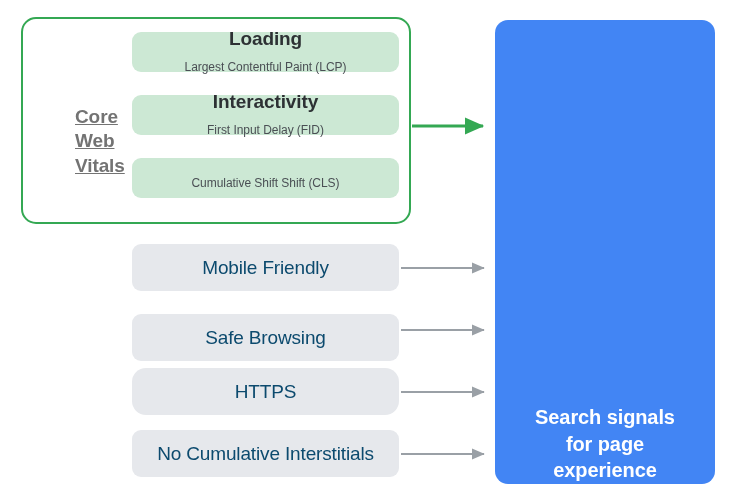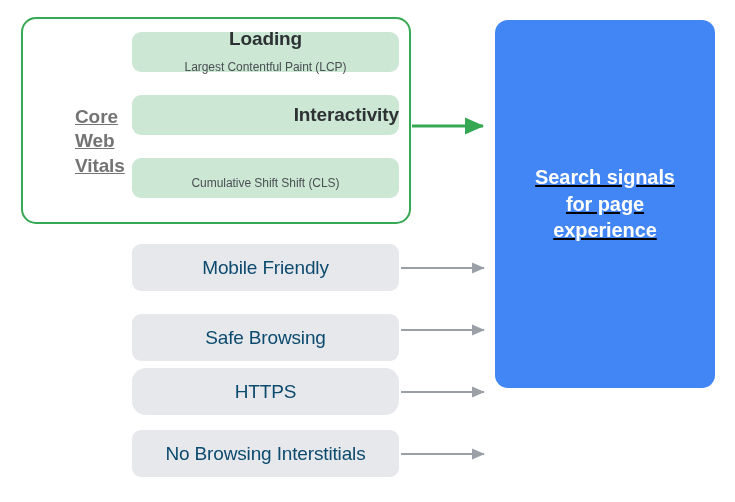--- a/index.html
+++ b/index.html
@@ -52,21 +52,21 @@
     height: 40px;
     background: #cce8d4;
     border-radius: 9px;
     box-sizing: border-box;
     display: flex;
     flex-direction: column;
     align-items: center;
     justify-content: center;
   }
   .metric-card.m0 { top: 32px; }
-  .metric-card.m1 { top: 95px; align-items: flex-end; }
+  .metric-card.m1 { top: 95px; }
   .metric-card.m2 { top: 158px; }
   .metric-title {
     font-size: 19px;
     font-weight: bold;
     color: #2d3134;
     line-height: 1.12;
     letter-spacing: -0.1px;
   }
   .metric-sub {
     font-size: 12px;
@@ -97,27 +97,26 @@
     color: #0c4a6e;
     letter-spacing: -0.15px;
   }
 
   
   .outcome-panel {
     position: absolute;
     left: 495px;
     top: 20px;
     width: 220px;
-    height: 368px;
+    height: 464px;
     background: #4285f4;
     border-radius: 13px;
     display: flex;
-    align-items: center;
+    align-items: flex-end;
     justify-content: center;
-    text-decoration: underline;
   }
   .outcome-text {
     width: 170px;
     text-align: center;
     color: #ffffff;
     font-size: 20px;
     font-weight: bold;
     line-height: 1.33;
     letter-spacing: -0.1px;
     white-space: pre-line;
@@ -145,37 +144,38 @@
 
   </div>
 
   <div class="metric-card m0">
     <div class="metric-title">Loading</div>
     <div class="metric-sub">Largest Contentful Paint (LCP)</div>
   </div>
 
   <div class="metric-card m1">
     <div class="metric-title">Interactivity</div>
+    <div class="metric-sub">First Input Delay (FID)</div>
   </div>
 
   <div class="metric-card m2">
     <div class="metric-sub">Cumulative Shift Shift (CLS)</div>
   </div>
 
   <div class="signal-card s0">
     <div class="signal-text">Mobile Friendly</div>
   </div>
   <div class="signal-card s1">
     <div class="signal-text">Safe Browsing</div>
   </div>
   <div class="signal-card s2">
     <div class="signal-text">HTTPS</div>
   </div>
   <div class="signal-card s3">
-    <div class="signal-text">No Browsing Interstitials</div>
+    <div class="signal-text">No Cumulative Interstitials</div>
   </div>
 
   <svg class="arrows" viewBox="0 0 735 502">
     <defs>
       <marker id="arrow-green" markerWidth="7" markerHeight="7" refX="6" refY="3.2" orient="auto" markerUnits="strokeWidth">
         <path d="M0,0.4 L6.4,3.2 L0,6 z" fill="#34a853"></path>
       </marker>
       <marker id="arrow-gray" markerWidth="7" markerHeight="7" refX="6" refY="3.2" orient="auto" markerUnits="strokeWidth">
         <path d="M0,0.4 L6.4,3.2 L0,6 z" fill="#9aa0a6"></path>
       </marker>

